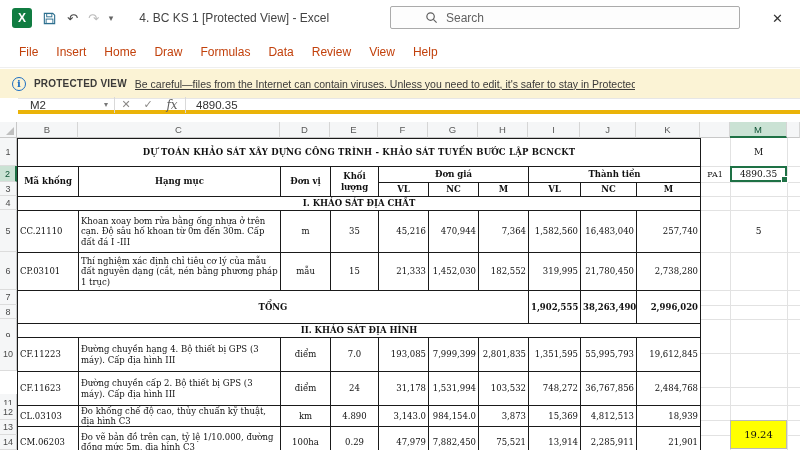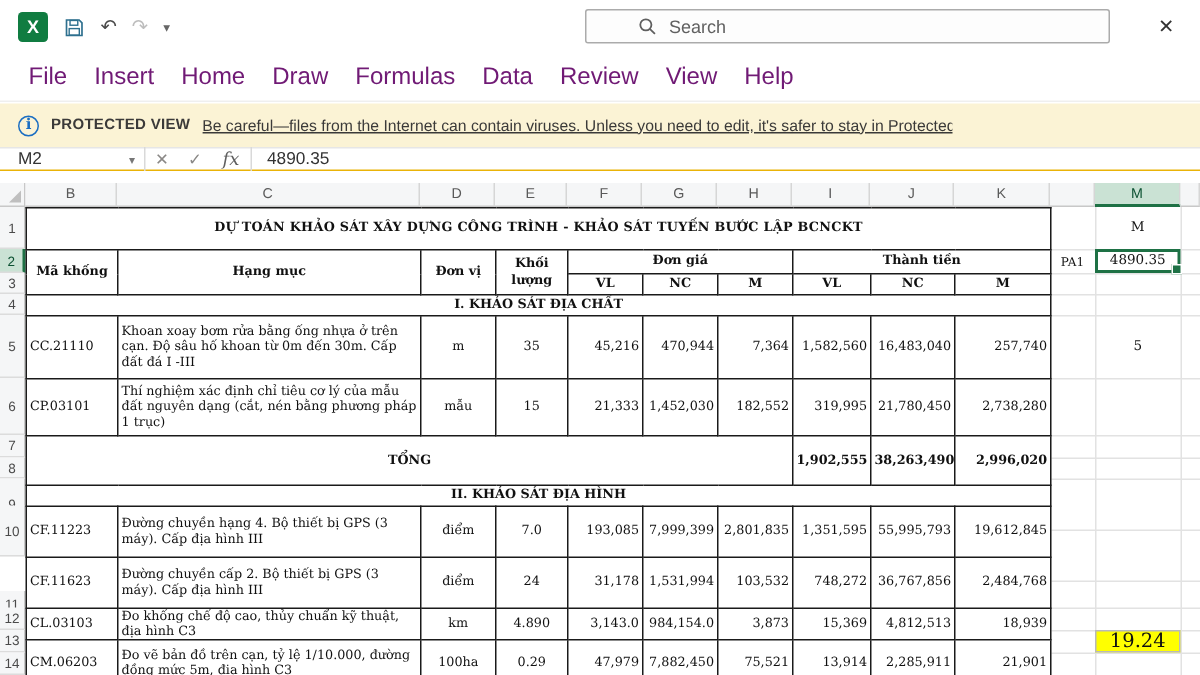--- a/index.html
+++ b/index.html
@@ -13,32 +13,32 @@
   .qat .ic { font-size:13px; color:#4A4A4A; cursor:default; }
   .qat .dis { color:#BDBDBD; }
   .qat .caret { font-size:9px; color:#666; }
   .title-text { margin-left:26px; font-size:12px; color:#444; white-space:nowrap; }
   .searchbox { position:absolute; left:390px; top:6px; width:350px; height:23px; background:#FDFDFD; border:1px solid #ABABAB; border-radius:2px; display:flex; align-items:center; padding-left:34px; gap:8px; }
   .searchbox span { font-size:12px; color:#616161; }
   .close-btn { position:absolute; right:0; top:0; width:45px; height:36px; display:flex; align-items:center; justify-content:center; font-size:13px; color:#333; }
 
   
   .ribbon-tabs { position:absolute; top:36px; left:0; right:0; height:32px; background:#fff; display:flex; align-items:center; padding-left:10px; border-bottom:1px solid #EFEFEF; }
-  .rtab { padding:0 9px; font-size:16px; color:#701a75; line-height:32px; white-space:nowrap; }
+  .rtab { padding:0 9px; font-size:12px; color:#c2410c; line-height:32px; white-space:nowrap; }
 
   
   .msgbar { position:absolute; top:69px; left:0; right:0; height:29px; background:#FBF3D5; display:flex; align-items:center; padding-left:12px; }
   .info-icon { width:14px; height:14px; border:1.5px solid #1B6EC2; border-radius:50%; color:#1B6EC2; font-family:"DejaVu Serif",serif; font-weight:bold; font-size:10px; display:flex; align-items:center; justify-content:center; flex:0 0 auto; }
   .pv-label { font-size:10px; font-weight:bold; color:#3B3A39; margin-left:8px; white-space:nowrap; letter-spacing:.2px; }
   .pv-msg { font-size:10.5px; color:#3B3A39; margin-left:8px; white-space:nowrap; overflow:hidden; text-decoration:underline; max-width:500px; }
   .annotation { position:absolute; right:46px; top:50%; transform:translateY(-50%); border:3px solid #E8251F; border-radius:5px; padding:1px 2px; background:transparent; }
   .enable-btn { font-family:inherit; font-size:11px; color:#222; background:#fff; border:1px solid #767676; padding:3px 13px; border-radius:2px; white-space:nowrap; }
 
   
-  .fbar { position:absolute; top:98px; left:0; right:0; height:16px; background:#fff; border-top:1px solid #E6E6E6; border-bottom:1px solid #eab308; display:flex; align-items:center; }
+  .fbar { position:absolute; top:98px; left:18px; right:0; height:16px; background:#fff; border-top:1px solid #E6E6E6; border-bottom:4px solid #eab308; display:flex; align-items:center; }
   .namebox { width:96px; height:100%; display:flex; align-items:center; padding-left:12px; font-size:11.5px; color:#333; }
   .namebox .caret { margin-left:auto; margin-right:6px; font-size:8px; color:#777; }
   .vdiv { width:1px; height:16px; background:#D9D9D9; }
   .fbtn { width:22px; text-align:center; font-size:11px; color:#8A8886; }
   .fxlbl { width:26px; text-align:center; font-size:12px; font-style:italic; font-family:"DejaVu Serif",serif; color:#5F5F5F; }
   .fvalue { flex:1; padding-left:10px; font-size:11.5px; color:#333; }
 
   
   .grid { position:absolute; top:122px; left:0; right:0; bottom:0; background:#fff; overflow:hidden; }
   .corner { position:absolute; left:0; top:0; width:17px; height:16px; background:#F5F6F7; border-right:1px solid #C8C8C8; border-bottom:1px solid #C8C8C8; }
@@ -79,20 +79,21 @@
     <div class="qat">
       <svg width="15" height="15" viewBox="0 0 16 16">
           <path d="M2.5 2.5h9l2 2v9h-11z" fill="none" stroke="#2E708F" stroke-width="1.2"></path>
           <rect x="5" y="2.8" width="5.5" height="3.4" fill="none" stroke="#2E708F" stroke-width="1"></rect>
           <rect x="4.4" y="8.6" width="7.2" height="4.6" fill="none" stroke="#2E708F" stroke-width="1"></rect>
         </svg>
       <span class="ic">↶</span>
       <span class="ic dis">↷</span>
       <span class="caret">▾</span>
     </div>
+    <span class="title-text">4. BC KS  1  [Protected View] -  Excel</span>
     <div class="searchbox">
       <svg width="13" height="13" viewBox="0 0 14 14">
           <circle cx="6" cy="6" r="4" fill="none" stroke="#5F5F5F" stroke-width="1.3"></circle>
           <line x1="9" y1="9" x2="12.5" y2="12.5" stroke="#5F5F5F" stroke-width="1.3"></line>
         </svg>
       <span>Search</span>
     </div>
     <div class="close-btn">✕</div>
   </div>
 
@@ -306,16 +307,16 @@
         <td></td>
             <td></td>
       </tr>
     </tbody>
       </table>
 
     <div class="scell" style="left:730px;top:16px;width:57px;height:28px;font-size:9px">M</div>
     <div class="scell" style="left:700px;top:44px;width:30px;height:16px;font-size:8px">PA1</div>
     <div class="scell sel-cell" style="left:730px;top:44px;width:57px;height:16px;font-size:9px">4890.35</div>
     <div class="scell" style="left:730px;top:88px;width:57px;height:42px;font-size:9px">5</div>
-    <div class="scell hl-yellow" style="left:730px;top:298px;width:57px;height:15px;font-size:13px">19.24</div>
+    <div class="scell hl-yellow" style="left:730px;top:298px;width:57px;height:29px;font-size:10px">19.24</div>
 
   </div>
 </div>
 
 </body></html>

